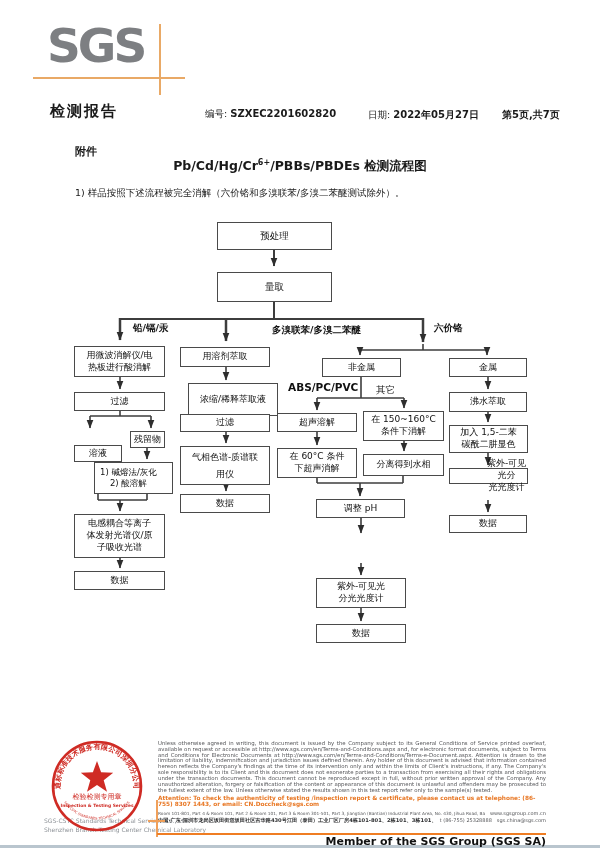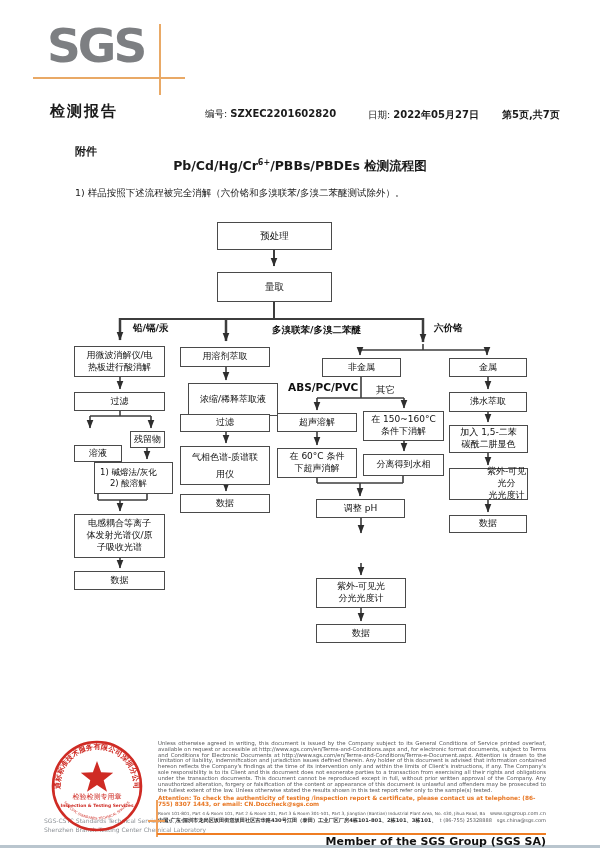--- a/index.html
+++ b/index.html
@@ -172,21 +172,21 @@
 条件下消解</div>
   <div class="box" style="left:363px;top:454px;width:81px;height:22px;">分离得到水相</div>
   <div class="box" style="left:316px;top:499px;width:89px;height:19px;">调整 pH</div>
   <div class="box" style="left:316px;top:578px;width:90px;height:30px;">紫外-可见光
 分光光度计</div>
   <div class="box" style="left:316px;top:624px;width:90px;height:19px;">数据</div>
 
   <div class="box" style="left:449px;top:392px;width:78px;height:20px;">沸水萃取</div>
   <div class="box" style="left:449px;top:425px;width:79px;height:28px;">加入 1,5-二苯
 碳酰二肼显色</div>
-  <div class="box" style="left:449px;top:468px;width:79px;height:32px;padding-left:36px;">紫外-可见光分
+  <div class="box" style="left:449px;top:468px;width:79px;height:16px;padding-left:36px;">紫外-可见光分
 光光度计</div>
   <div class="box" style="left:449px;top:515px;width:78px;height:18px;">数据</div>
 
   <svg class="stamp" width="102" height="100" viewBox="0 0 102 100">
     <circle cx="51" cy="49" r="44" fill="none" stroke="#cf2b24" stroke-width="2.6"></circle>
     <path id="arcTop" d="M 16,61 A 37 37 0 1 1 86,61" fill="none"></path>
     <text font-size="7.2" fill="#cf2b24" font-weight="bold">
       <textPath href="#arcTop" startOffset="50%" text-anchor="middle">通标标准技术服务有限公司深圳分公司</textPath>
     </text>
     <path id="arcBottom" d="M 13,55 A 40 40 0 0 0 89,55" fill="none"></path>

